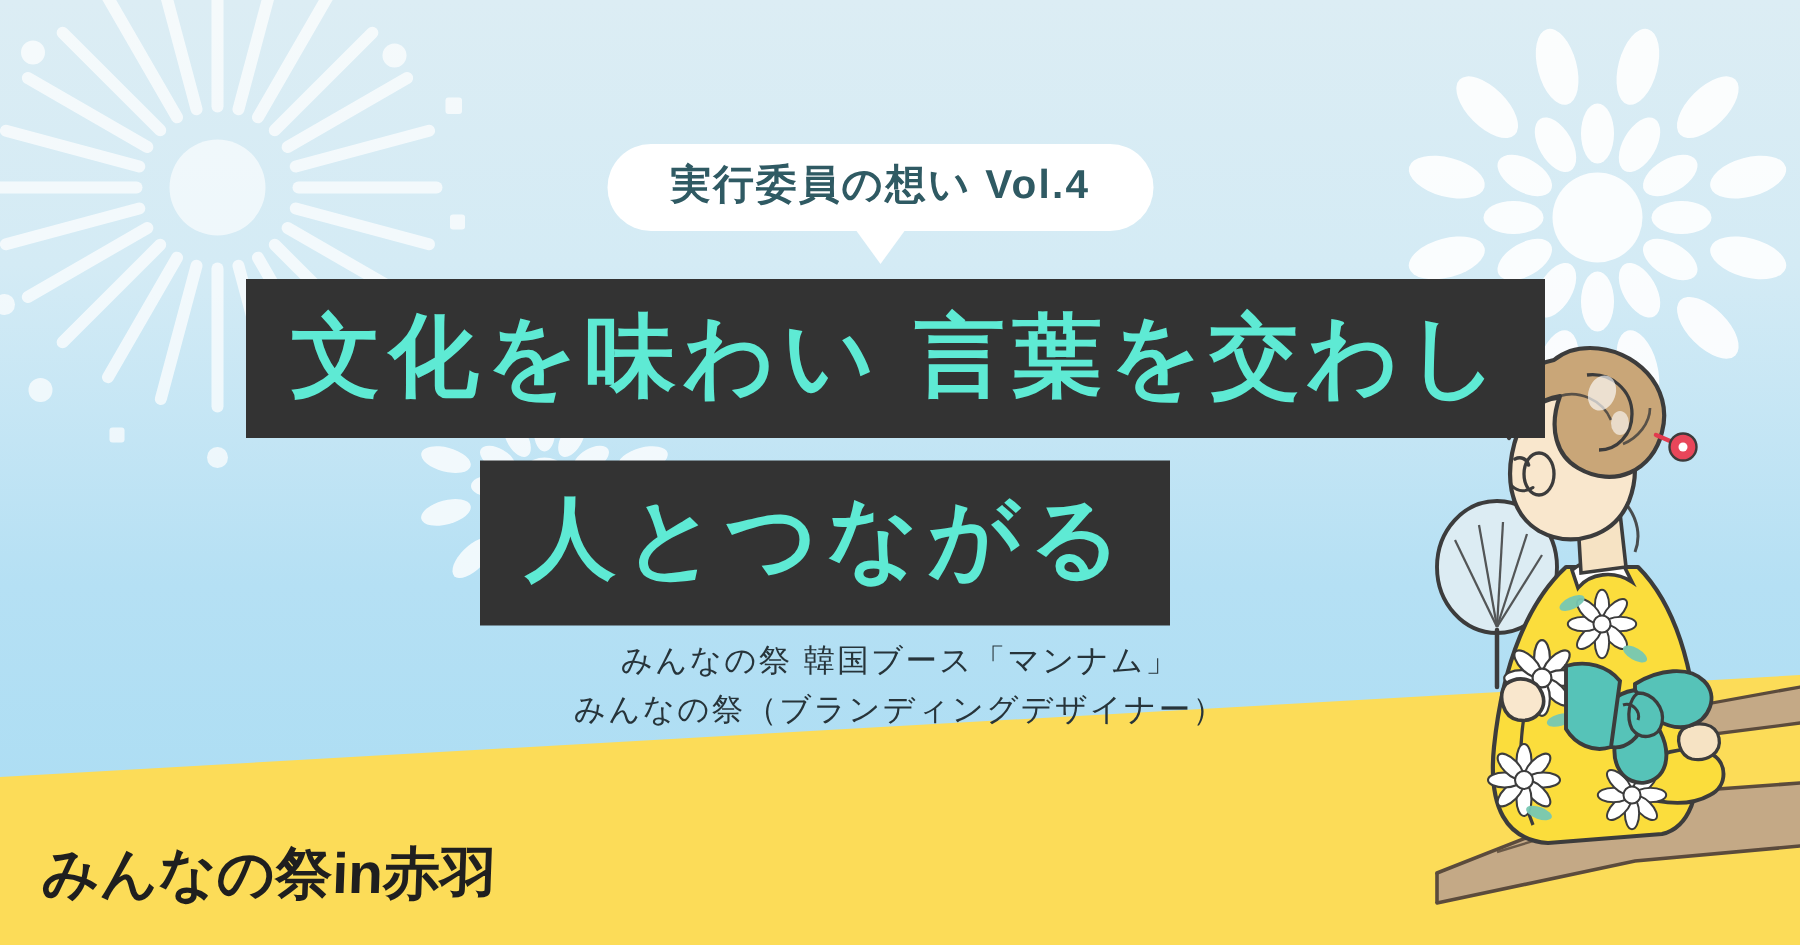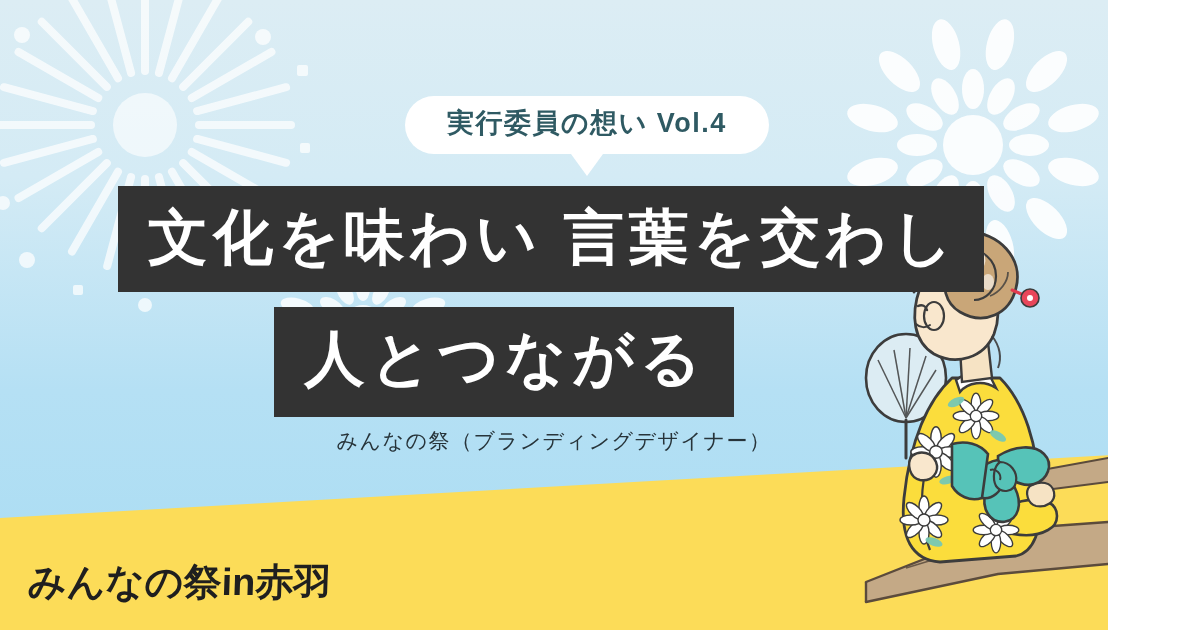--- a/index.html
+++ b/index.html
@@ -5,21 +5,21 @@
 <style>
   * { margin:0; padding:0; box-sizing:border-box; }
   html,body{ background:#ffffff; }
   body{
     font-family:"Liberation Sans","DejaVu Sans",sans-serif;
     -webkit-font-smoothing:antialiased;
   }
 
   .banner{
     position:relative;
-    width:1108px; height:630px;
+    width:1200px; height:630px;
     overflow:hidden;
     background:linear-gradient(180deg,#dcedf4 0%,#d4ebf5 28%,#b5e0f4 62%,#a8dcf3 100%);
   }
 
   
   .bg-layer{ position:absolute; inset:0; overflow:hidden; pointer-events:none; }
   .bg-layer svg{ position:absolute; }
 
   
   .ground{
@@ -50,21 +50,21 @@
     border-top:22px solid #ffffff;
   }
 
   
   .headline{
     position:absolute; left:0; right:0; top:186px; z-index:5;
     display:flex; flex-direction:column; align-items:center;
   }
   .bar{
     background:#333333;
-    color:#ffffff;
+    color:#5eead4;
     font-weight:bold;
     white-space:nowrap;
     line-height:1;
   }
   .bar-1{
     font-size:60px;
     letter-spacing:5px;
     padding:22px 26px 24px 30px;
     margin-left:-6px;
   }
@@ -528,20 +528,21 @@
     </div>
     <div class="badge-tail"></div>
   </div>
 
   <div class="headline">
     <div class="bar bar-1">文化を味わい 言葉を交わし</div>
     <div class="bar bar-2">人とつながる</div>
   </div>
 
   <div class="subtitle">
+    <div class="subtitle-line">みんなの祭 韓国ブース「マンナム」</div>
     <div class="subtitle-line">みんなの祭（ブランディングデザイナー）</div>
   </div>
 
   <div class="logo">
     <div class="logo-text">みんなの祭in赤羽</div>
   </div>
 
 </div>
 
 </body></html>

